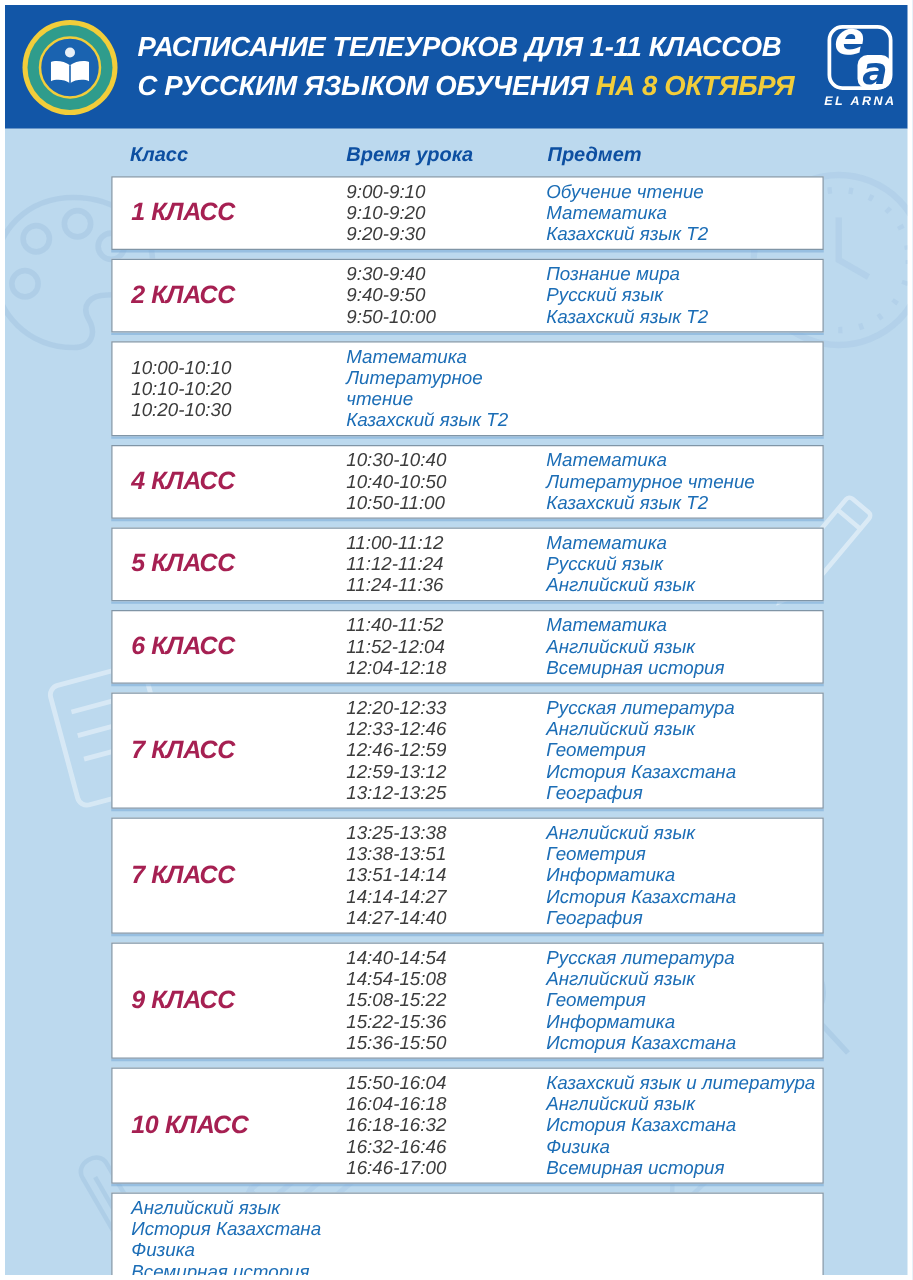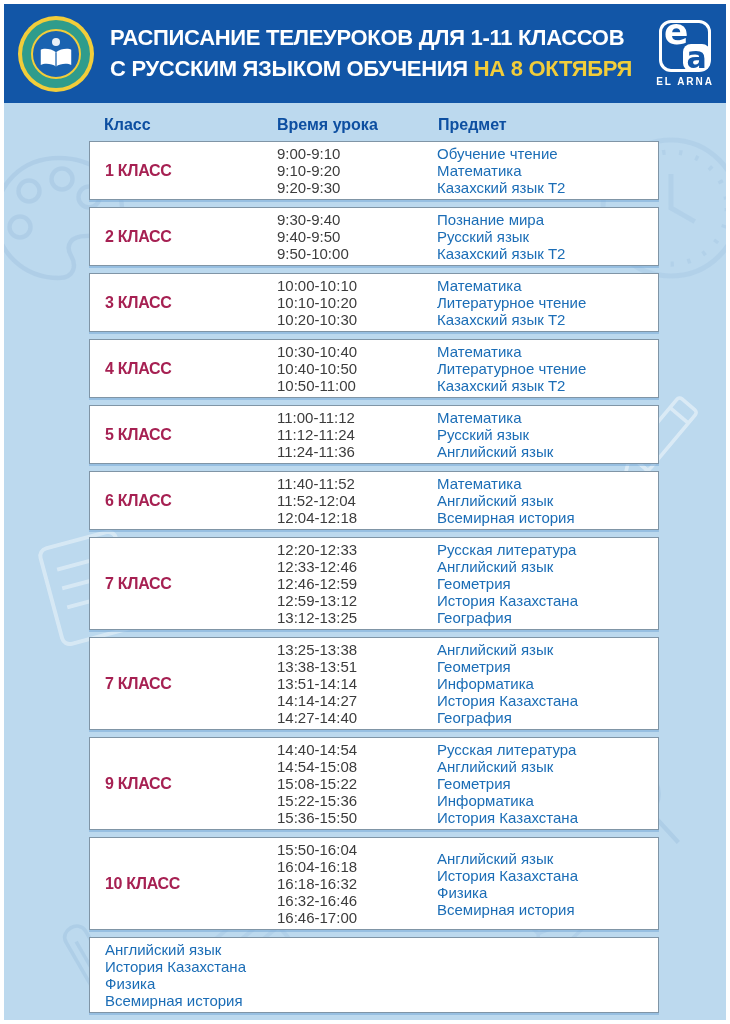--- a/index.html
+++ b/index.html
@@ -2,21 +2,21 @@
 <html><head>
 <meta charset="utf-8">
 <style>
   * { margin:0; padding:0; box-sizing:border-box; }
   html,body { width:730px; height:1024px; }
   body {
     font-family:"Liberation Sans","DejaVu Sans",sans-serif;
     background:#ffffff;
     overflow:hidden;
   }
-  .poster { width:730px; height:1024px; padding:4px; background:#ffffff; position:relative; }
+  .poster { width:730px; height:1024px; padding:4px; background:#ffffff; position:relative;font-style:italic; }
 
   
   .banner {
     height:99px; background:#1256a7;
     display:flex; align-items:center;
     padding:0 12px 0 14px;
   }
   .ministry-logo {
     width:76px; height:76px; border-radius:50%;
     background:#f2cd3a; flex-shrink:0;
@@ -77,21 +77,21 @@
 
   .rows { width:570px; margin-left:85px; display:flex; flex-direction:column; gap:7px; }
   .card {
     background:#ffffff;
     border:1px solid #8095a6;
     box-shadow:0 2px 0 rgba(120,170,215,.55);
     display:grid; grid-template-columns:172px 160px 1fr;
     padding:3px 0;
   }
   .class-cell { display:flex; align-items:center; padding-left:15px; }
-  .class-label { color:#a62052; font-weight:bold; font-size:16px; letter-spacing:-0.3px; }
+  .class-label { color:#a62052; font-weight:bold; font-size:20px; letter-spacing:-0.3px; }
   .times-col, .subjects-col { display:flex; flex-direction:column; justify-content:center; padding-left:15px; }
   .time-line { color:#3c3c3c; font-size:15px; line-height:17px; }
   .subject-line { color:#1b6db6; font-size:15px; line-height:17px; font-weight:500; }
 </style>
 </head>
 <body>
 
 <div class="poster">
 
   <header class="banner">
@@ -226,23 +226,20 @@
               <div class="time-line">9:50-10:00</div>
             </div>
     <div class="subjects-col">
               <div class="subject-line">Познание мира</div>
               <div class="subject-line">Русский язык</div>
               <div class="subject-line">Казахский язык Т2</div>
             </div>
   </div>
 
   <div class="card">
-    <div class="class-cell">
-      <span class="class-label">3 КЛАСС</span>
-    </div>
     <div class="times-col">
               <div class="time-line">10:00-10:10</div>
               <div class="time-line">10:10-10:20</div>
               <div class="time-line">10:20-10:30</div>
             </div>
     <div class="subjects-col">
               <div class="subject-line">Математика</div>
               <div class="subject-line">Литературное чтение</div>
               <div class="subject-line">Казахский язык Т2</div>
             </div>
@@ -361,20 +358,21 @@
       <span class="class-label">10 КЛАСС</span>
     </div>
     <div class="times-col">
               <div class="time-line">15:50-16:04</div>
               <div class="time-line">16:04-16:18</div>
               <div class="time-line">16:18-16:32</div>
               <div class="time-line">16:32-16:46</div>
               <div class="time-line">16:46-17:00</div>
             </div>
     <div class="subjects-col">
+              <div class="subject-line">Казахский язык и литература</div>
               <div class="subject-line">Английский язык</div>
               <div class="subject-line">История Казахстана</div>
               <div class="subject-line">Физика</div>
               <div class="subject-line">Всемирная история</div>
             </div>
   </div>
 
   <div class="card">
     <div class="subjects-col">
               <div class="subject-line">Английский язык</div>

